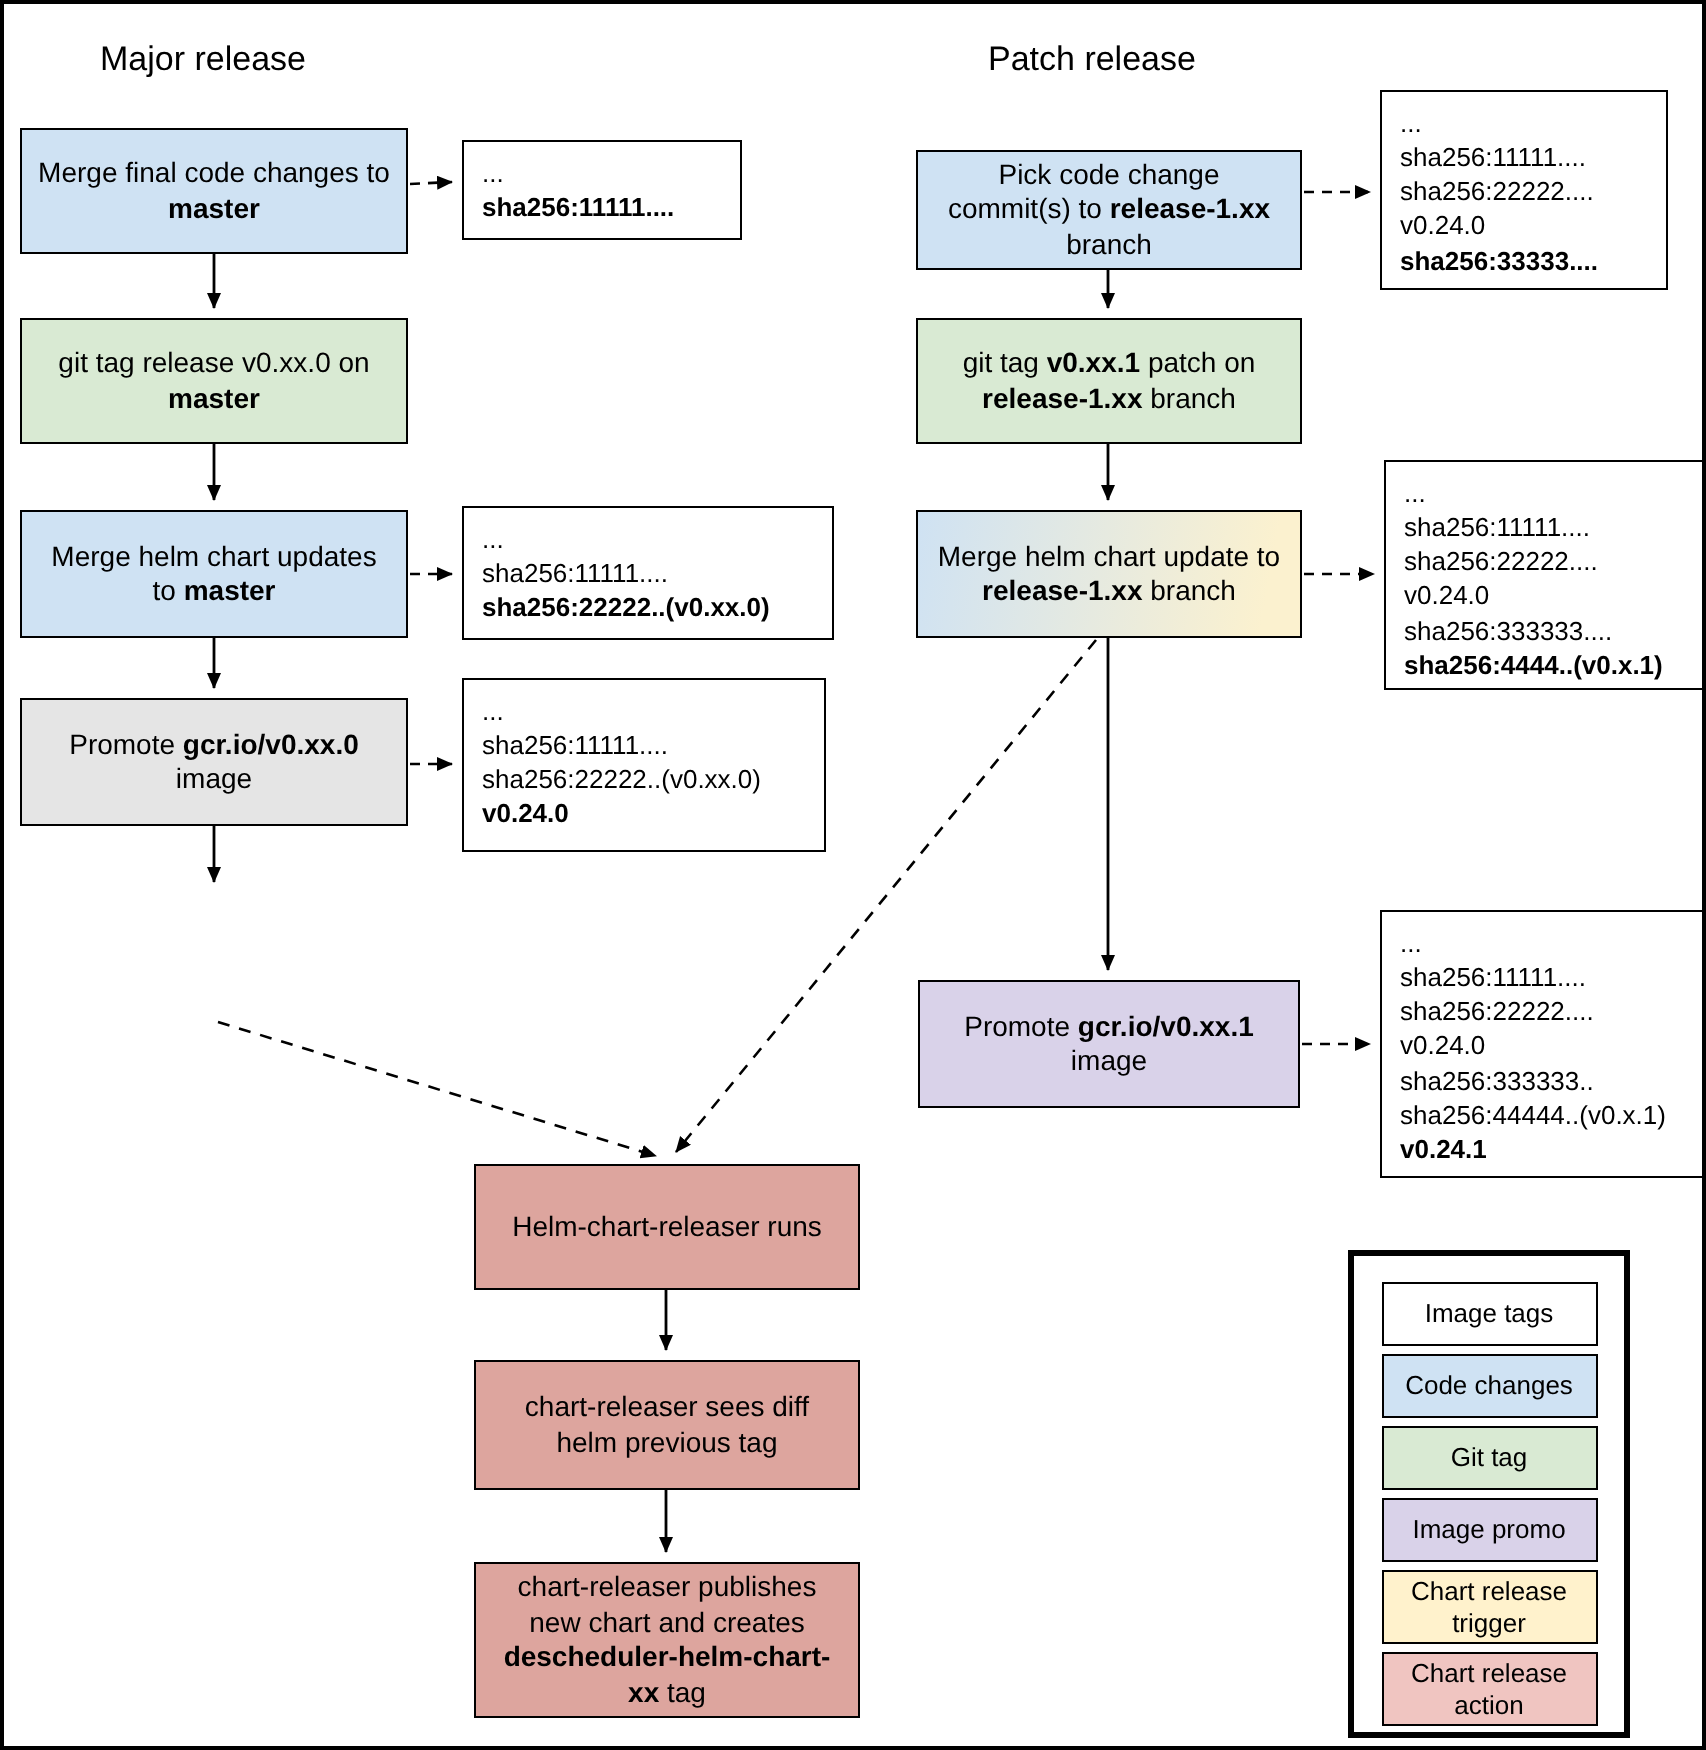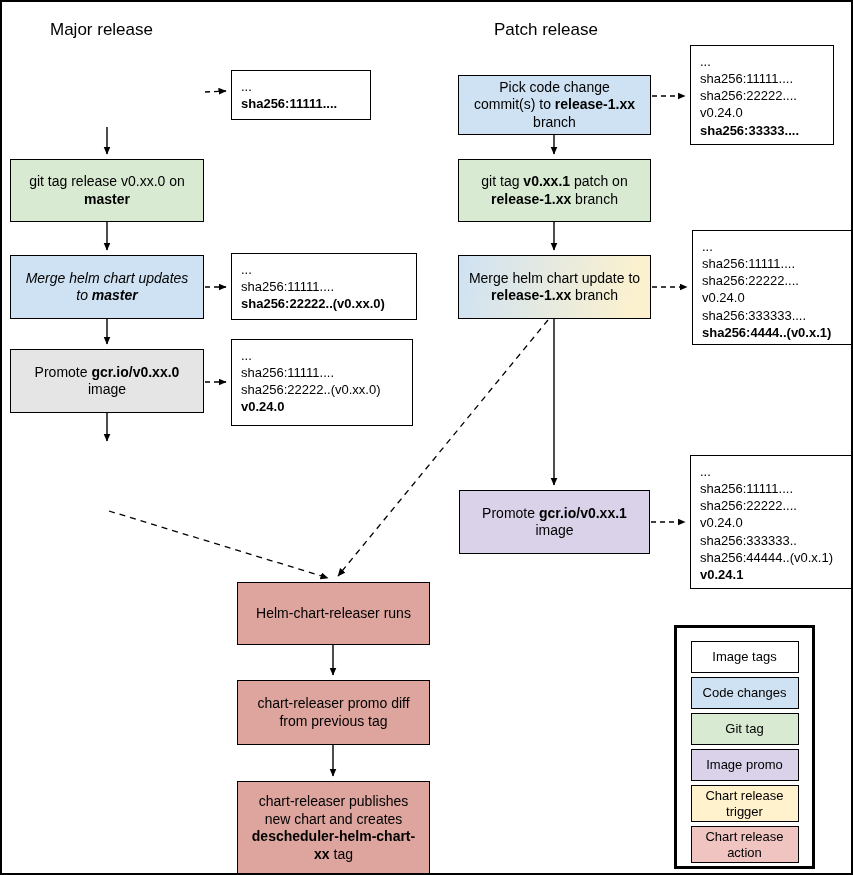--- a/index.html
+++ b/index.html
@@ -42,21 +42,21 @@
   #p2{left:456px;top:157px;width:193px;height:63px;}
   #p3{left:456px;top:253px;width:193px;height:64px;}
   #p4{left:457px;top:488px;width:191px;height:64px;}
   #pa1{left:688px;top:43px;width:144px;height:100px;}
   #pa2{left:690px;top:228px;width:160px;height:115px;}
   #pa3{left:688px;top:453px;width:162px;height:134px;}
 
   
   #b1{left:235px;top:580px;width:193px;height:63px;}
   #b2{left:235px;top:678px;width:193px;height:65px;}
-  #b3{left:235px;top:779px;width:193px;height:94px;}
+  #b3{left:235px;top:779px;width:193px;height:78px;}
 
   
   .legend{
     position:absolute;left:672px;top:623px;width:141px;height:244px;
     box-sizing:border-box;border:3px solid #000;background:#fff;z-index:2;
     display:flex;flex-direction:column;align-items:center;gap:4px;padding-top:13px;
   }
   .legend-item{
     width:108px;min-height:32px;box-sizing:border-box;border:1px solid #000;
     display:flex;align-items:center;justify-content:center;text-align:center;
@@ -96,24 +96,27 @@
     <line x1="650" y1="285" x2="685" y2="285" stroke="#000" stroke-width="1.3" stroke-dasharray="5 4" marker-end="url(#ah)"></line>
     <line x1="649" y1="520" x2="683" y2="520" stroke="#000" stroke-width="1.3" stroke-dasharray="5 4" marker-end="url(#ah)"></line>
 
     <line x1="107" y1="509" x2="326" y2="576" stroke="#000" stroke-width="1.3" stroke-dasharray="6 5" marker-end="url(#ah)"></line>
     <line x1="546" y1="318" x2="336" y2="574" stroke="#000" stroke-width="1.3" stroke-dasharray="6 5" marker-end="url(#ah)"></line>
   </svg>
 
   <div class="col-title" id="title-major">Major release</div>
   <div class="col-title" id="title-patch">Patch release</div>
 
+  <div class="flow-box" id="m1" style="background: rgb(207, 226, 243);">
+      <span><span>Merge final code changes to </span><span class="b">master</span></span>
+    </div>
   <div class="flow-box" id="m2" style="background: rgb(217, 234, 211);">
       <span><span>git tag release v0.xx.0 on </span><span class="b">master</span></span>
     </div>
-  <div class="flow-box" id="m3" style="background: rgb(207, 226, 243); font-style: italic;">
+  <div class="flow-box" id="m3" style="background: rgb(207, 226, 243);">
       <span><span>Merge helm chart updates to </span><span class="b">master</span></span>
     </div>
   <div class="flow-box" id="m4" style="background: #e5e5e5;">
       <span><span>Promote </span><span class="b">gcr.io/v0.xx.0</span><span> image</span></span>
     </div>
   <div class="note-box" id="ma1">
       <span class="nline">...</span>
       <span class="nline b">sha256:11111....</span>
     </div>
   <div class="note-box" id="ma2">
@@ -162,21 +165,21 @@
       <span class="nline">v0.24.0</span>
       <span class="nline">sha256:333333..</span>
       <span class="nline">sha256:44444..(v0.x.1)</span>
       <span class="nline b">v0.24.1</span>
     </div>
 
   <div class="flow-box" id="b1" style="background: rgb(221, 165, 158);">
       <span><span>Helm-chart-releaser runs</span></span>
     </div>
   <div class="flow-box" id="b2" style="background: rgb(221, 165, 158);">
-      <span><span>chart-releaser promo diff from previous tag</span></span>
+      <span><span>chart-releaser sees diff helm previous tag</span></span>
     </div>
   <div class="flow-box" id="b3" style="background: rgb(221, 165, 158);">
       <span><span>chart-releaser publishes new chart and creates </span><span class="b">descheduler-helm-chart-xx</span><span> tag</span></span>
     </div>
 
   <div class="legend">
     <div class="legend-item" style="background: rgb(255, 255, 255);">Image tags</div>
     <div class="legend-item" style="background: rgb(207, 226, 243);">Code changes</div>
     <div class="legend-item" style="background: rgb(217, 234, 211);">Git tag</div>
     <div class="legend-item" style="background: rgb(217, 210, 233);">Image promo</div>

